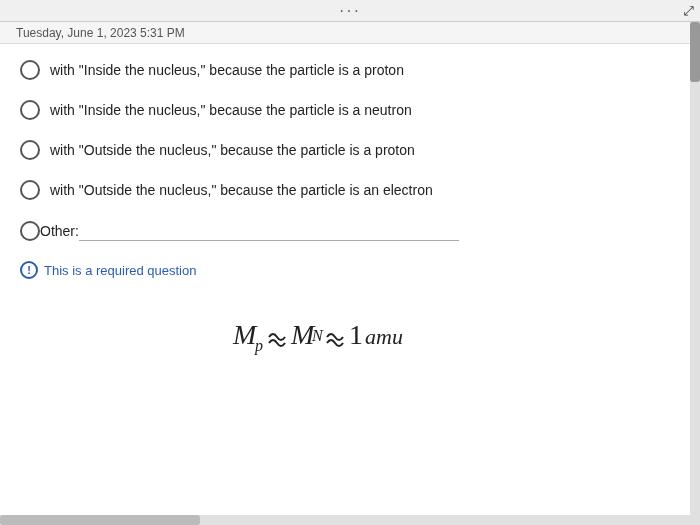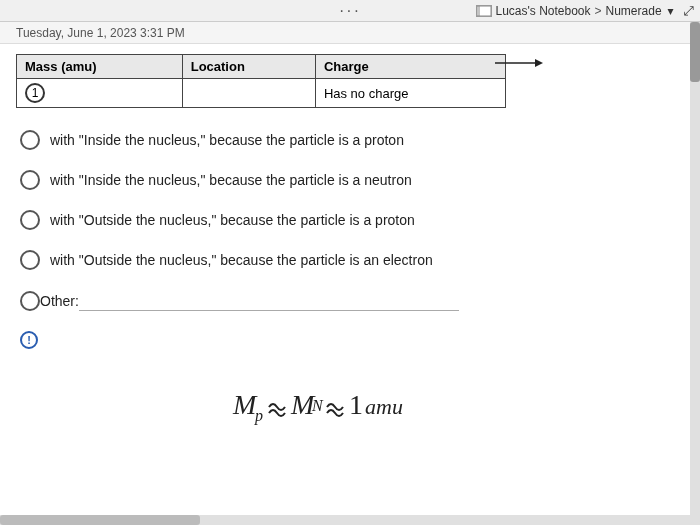--- a/index.html
+++ b/index.html
@@ -253,72 +253,33 @@
       width: 200px;
       background: #bbb;
       border-radius: 3px;
     }
   </style>
 </head>
 <body>
 
 <div class="top-bar">
   <span class="top-bar-dots">···</span>
-  <div class="notebook-breadcrumb">
-    <span class="notebook-icon">
-      <svg width="14" height="10" viewBox="0 0 14 10">
-        <rect x="0" y="0" width="14" height="10" fill="white" stroke="#888" stroke-width="1"></rect>
-        <line x1="2" y1="0" x2="2" y2="10" stroke="#888" stroke-width="1"></line>
-      </svg>
-    </span>
-    <span>Lucas's Notebook</span>
-    <span class="breadcrumb-arrow">&gt;</span>
-    <span>Numerade</span>
-    <button class="dropdown-btn">▾</button>
-  </div>
   <button class="expand-btn">⤢</button>
 </div>
 
 <div class="scrollbar">
   <div class="scrollbar-thumb"></div>
 </div>
 
 <div class="main-content">
 
   <div class="prev-content">
-    <span>Tuesday, June 1, 2023   3:31 PM</span>
+    <span>Tuesday, June 1, 2023   5:31 PM</span>
   </div>
 
-  <div class="table-section">
-    <table>
-      <thead>
-        <tr>
-          <th>Mass (amu)</th>
-          <th>Location</th>
-          <th style="position:relative;">
-            <span>Charge</span>
-            
-            <svg style="position:absolute;top:-2px;right:-40px;width:50px;height:20px;overflow:visible;">
-              <line x1="0" y1="10" x2="40" y2="10" stroke="#222" stroke-width="1.5"></line>
-              <polygon points="40,6 48,10 40,14" fill="#222"></polygon>
-            </svg>
-          </th>
-        </tr>
-      </thead>
-      <tbody>
-        <tr>
-          <td>
-            <span class="cell-circle">1</span>
-          </td>
-          <td></td>
-          <td>Has no charge</td>
-        </tr>
-      </tbody>
-    </table>
-  </div>
 
   <div class="options-section">
 
     <div class="radio-option">
       <div class="radio-circle"></div>
       <span class="radio-label">with "Inside the nucleus," because the particle is a proton</span>
     </div>
 
     <div class="radio-option">
       <div class="radio-circle"></div>
@@ -338,20 +299,21 @@
     <div class="other-option">
       <div class="radio-circle"></div>
       <span class="radio-label">Other:</span>
       <input type="text" class="other-input-line" style="max-width: 380px;">
     </div>
 
   </div>
 
   <div class="required-msg">
     <div class="required-icon">!</div>
+    <span>This is a required question</span>
   </div>
 
   <div class="math-section">
 
     <svg width="240" height="70" viewBox="0 0 240 70">
 
       <text x="8" y="45" font-size="28" font-style="italic" font-family="Times New Roman, serif" fill="#222">M</text>
       <text x="30" y="52" font-size="16" font-style="italic" font-family="Times New Roman, serif" fill="#222">p</text>
 
       <path d="M44,38 Q48,32 52,38 Q56,44 60,38" stroke="#222" stroke-width="2" fill="none"></path>

